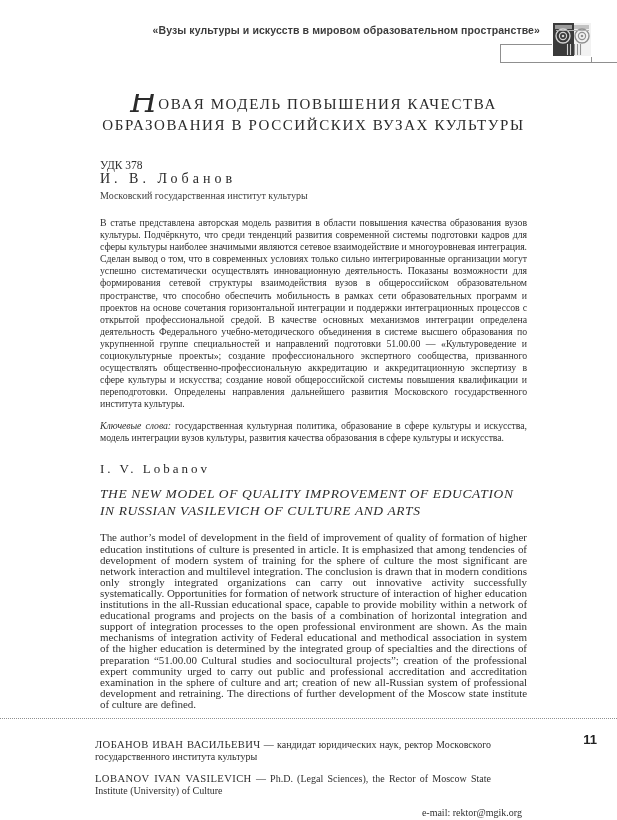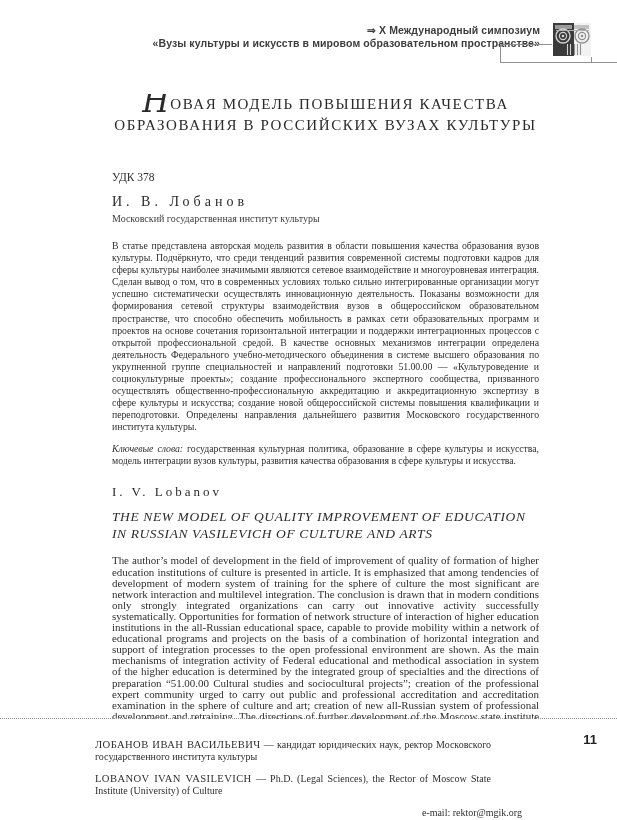--- a/index.html
+++ b/index.html
@@ -20,35 +20,35 @@
     color:#3c3c3c;letter-spacing:.1px;
   }
   .logo{position:absolute;left:552px;top:22px;width:40px;height:36px;}
   .rule{position:absolute;background:#8f8f8f;}
   .rule-a{left:500px;top:44px;width:52px;height:1px;}
   .rule-b{left:500px;top:44px;width:1px;height:19px;}
   .rule-c{left:500px;top:62px;width:117px;height:1px;}
   .rule-d{left:591px;top:57px;width:1px;height:6px;}
   
   .col{
-    position:absolute;left:112px;top:94px;width:427px;height:625px;
+    position:absolute;left:100px;top:94px;width:427px;height:625px;
     overflow:hidden;
   }
   .title-ru{
     text-align:center;color:#2a2a2a;
     font-size:15px;letter-spacing:1.6px;line-height:21px;
   }
   .script-initial{
     font-family:"DejaVu Serif", serif;
     font-style:italic;font-weight:normal;
     font-size:31px;letter-spacing:0;
     vertical-align:-3px;line-height:0;padding-right:1px;
   }
-  .udc{margin-top:35px;font-size:11.5px;}
-  .author-ru{margin-top:11px;font-size:14px;letter-spacing:4px;color:#2a2a2a;}
+  .udc{margin-top:23px;font-size:11.5px;}
+  .author-ru{font-size:14px;letter-spacing:4px;color:#2a2a2a;}
   .affil-ru{margin-top:3px;font-size:10px;color:#3d3d3d;}
   .para-ru{
     margin-top:16px;font-size:9.8px;line-height:12.1px;
     text-align:justify;letter-spacing:-.05px;color:#303030;
   }
   .kw-ru{margin-top:0;}
   .author-en{margin-top:17px;font-size:13px;letter-spacing:3px;color:#2a2a2a;}
   .affil-en{margin-top:3px;font-size:10px;line-height:11.6px;color:#3d3d3d;}
   .title-en{
     margin-top:9px;font-style:italic;font-size:13.5px;
@@ -74,21 +74,20 @@
     font-family:"Liberation Sans", sans-serif;
     font-weight:bold;font-size:13px;color:#222;
   }
 </style>
 </head>
 <body>
 
 <div class="page">
 
   <div class="hdr-text">
-    <div>⇒ X Международный симпозиум</div>
     <div>«Вузы культуры и искусств в мировом образовательном пространстве»</div>
   </div>
 
   <div class="logo">
     <svg width="40" height="36" viewBox="0 0 40 36" xmlns="http://www.w3.org/2000/svg">
       <rect x="1" y="1" width="21" height="33" fill="#3a3a3a"></rect>
       <rect x="22" y="1" width="17" height="33" fill="#f2f2f2"></rect>
       <rect x="3" y="3" width="17" height="4" fill="#9a9a9a"></rect>
       <rect x="22" y="3" width="15" height="4" fill="#c2c2c2"></rect>
       <circle cx="11" cy="14" r="7" fill="none" stroke="#d2d2d2" stroke-width="1.4"></circle>

